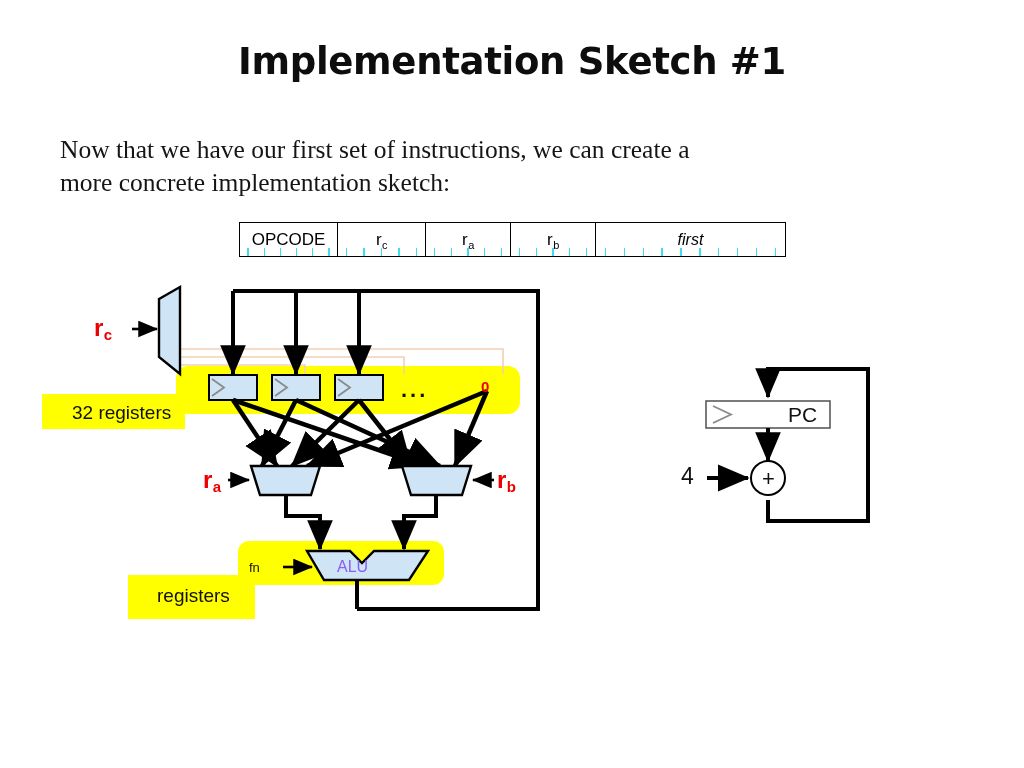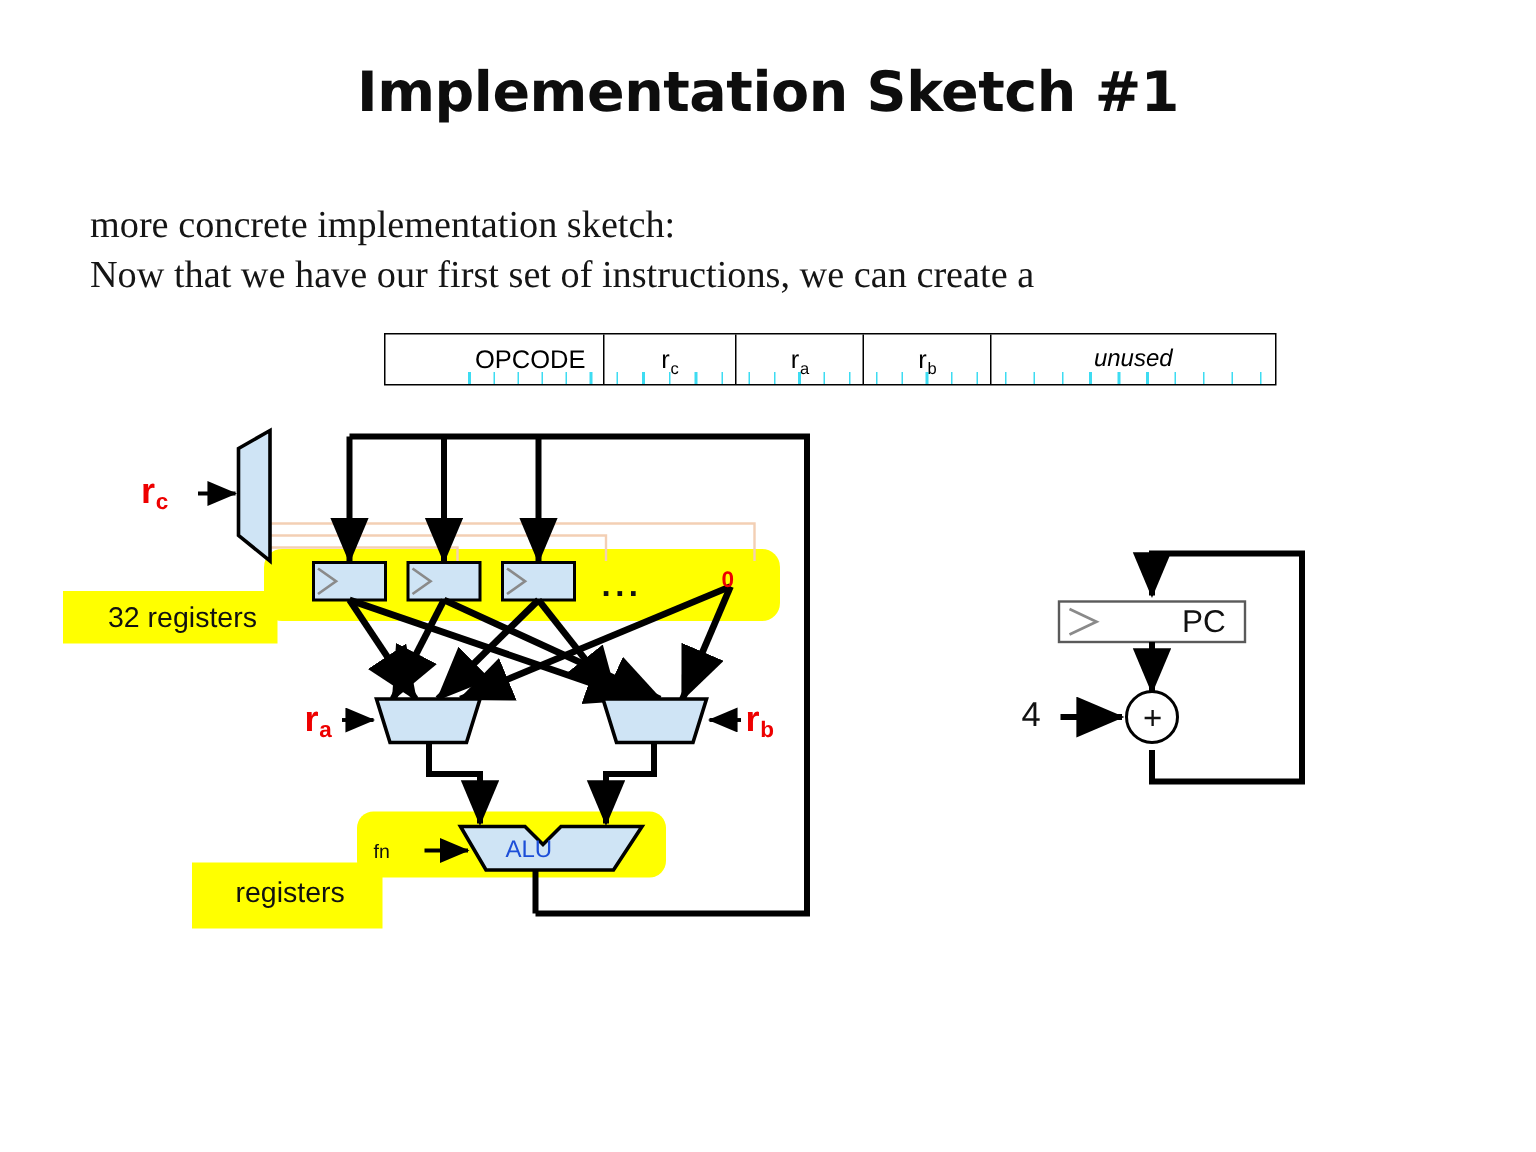--- a/index.html
+++ b/index.html
@@ -47,28 +47,27 @@
     color: #151515;
   }
   #body-text .line {
     display: block;
     white-space: nowrap;
   }
 
   
   #instr-bar {
     position: absolute;
-    left: 256px;
+    left: 239px;
     top: 222px;
     height: 35px;
     border: 1.6px solid #000;
     background: #ffffff;
     display: flex;
     box-sizing: border-box;
-    padding-left: 48px;
   }
   #instr-bar .field {
     position: relative;
     box-sizing: border-box;
     border-right: 1.6px solid #000;
     display: flex;
     align-items: center;
     justify-content: center;
     font-family: "Liberation Sans", sans-serif;
     font-size: 17px;
@@ -142,43 +141,43 @@
   .dlabel.small {
     font-size: 13px;
     color: #111;
   }
   .dlabel.plain {
     font-size: 23px;
     color: #111;
   }
   .dlabel.alu-text {
     font-size: 16px;
-    color: #1d4ed8;
+    color: #8b5cf6;
   }
   .dlabel.pc-text {
     font-size: 21px;
     color: #111;
   }
   .dlabel.dots {
     font-size: 22px;
     color: #111;
     letter-spacing: 3px;
     font-weight: bold;
   }
 </style>
 </head>
 <body>
 
 <div id="slide">
 
   <div id="slide-title">Implementation Sketch #1</div>
 
   <div id="body-text">
+    <span class="line">Now that we have our first set of instructions, we can create a</span>
     <span class="line">more concrete implementation sketch:</span>
-    <span class="line">Now that we have our first set of instructions, we can create a</span>
   </div>
 
   <div id="instr-bar">
     <div class="field" style="width:98px">
       <span class="lbl">OPCODE</span>
       <span class="ticks">
           <i></i>
           <i></i>
           <i></i>
           <i></i>
@@ -210,21 +209,21 @@
       <span class="lbl"><span>r</span><sub>b</sub></span>
       <span class="ticks">
           <i></i>
           <i></i>
           <i></i>
           <i></i>
           <i></i>
         </span>
     </div>
     <div class="field unused" style="width:189px">
-      <span class="lbl">unused</span>
+      <span class="lbl">first</span>
       <span class="ticks">
           <i></i>
           <i></i>
           <i></i>
           <i></i>
           <i></i>
           <i></i>
           <i></i>
           <i></i>
           <i></i>

